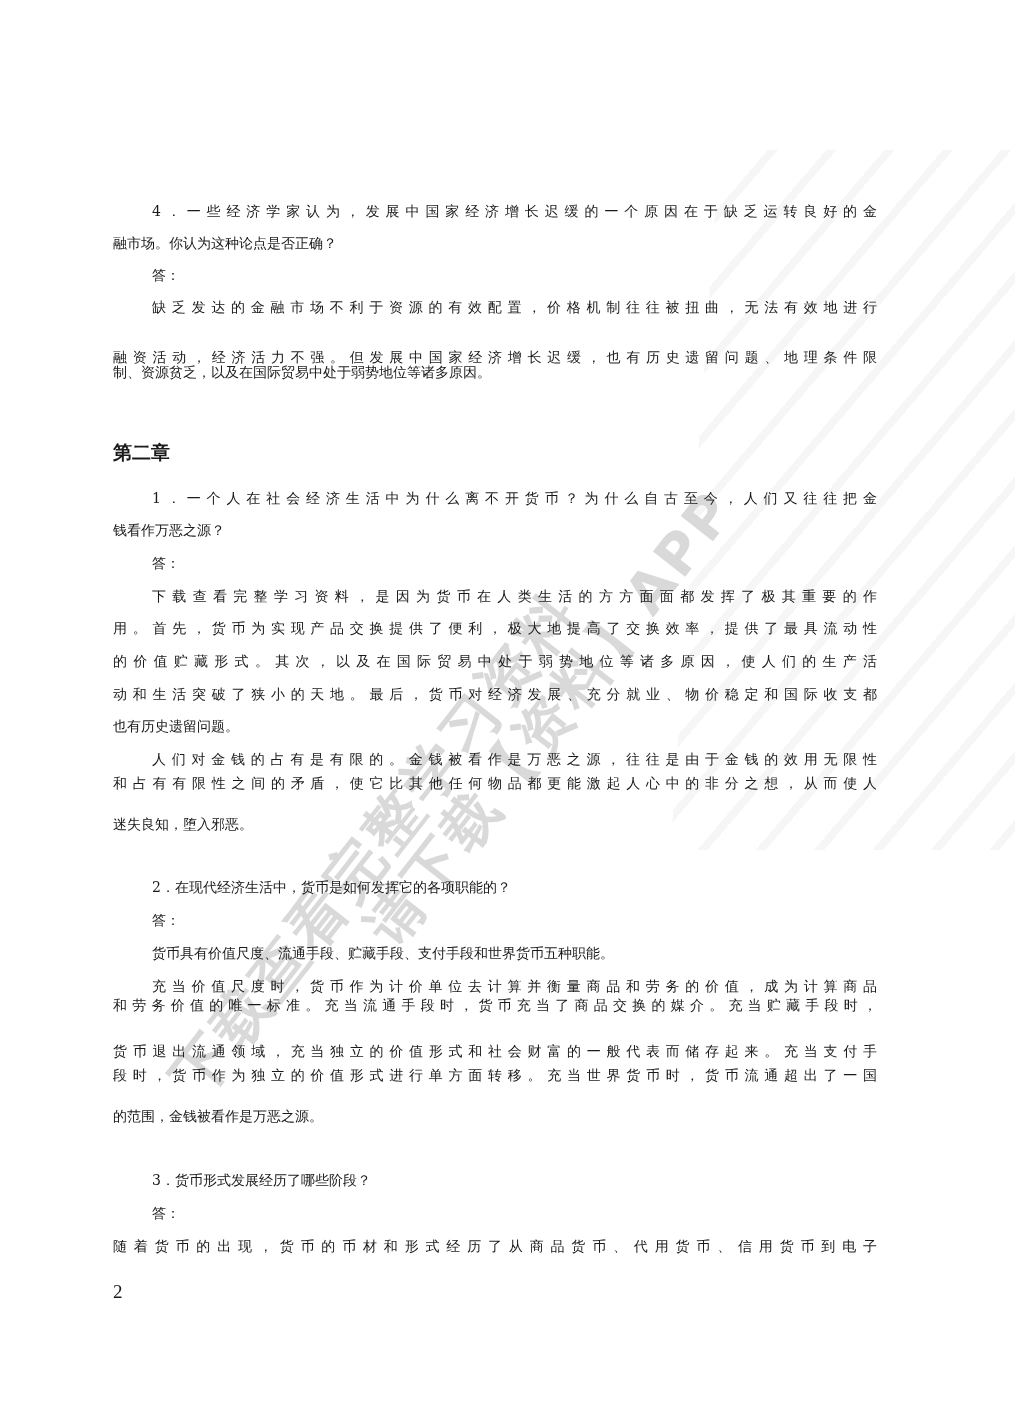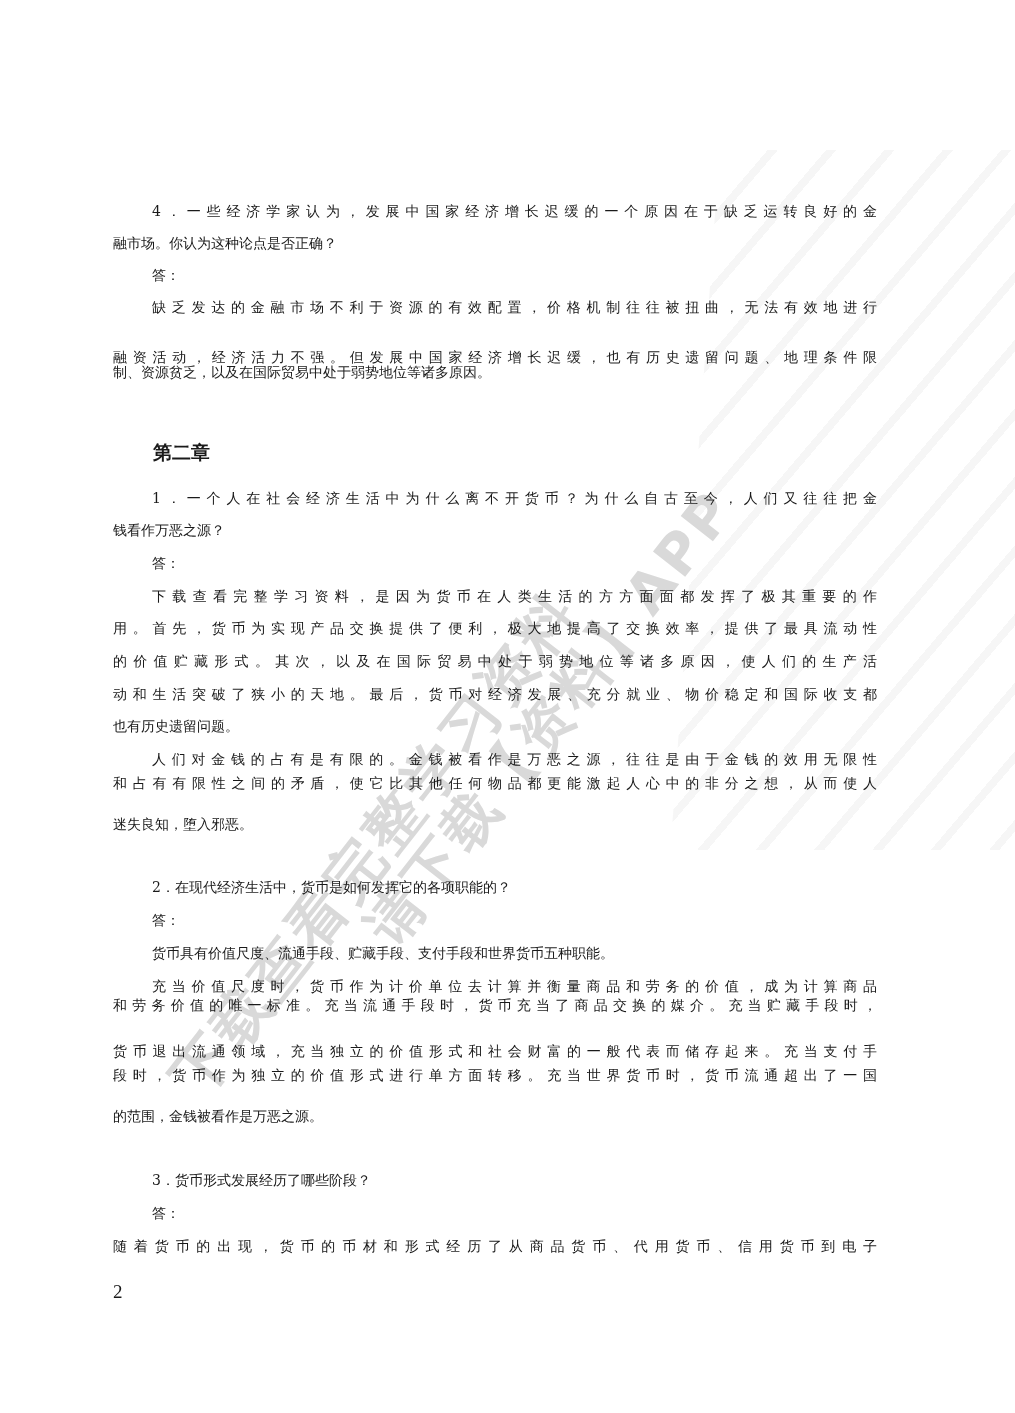--- a/index.html
+++ b/index.html
@@ -12,21 +12,21 @@
   .wm-1 { left: 185px; top: 1050px; font-size: 58px; }
   .wm-2 { left: 380px; top: 900px; font-size: 56px; }
   .wm-stripes { position: absolute; right: -40px; top: 150px; width: 360px; height: 700px;
                 background: repeating-linear-gradient(128deg, rgba(0,0,0,0) 0 38px, rgba(0,0,0,0.035) 38px 46px);
                 transform: skewX(-4deg); }
   .line { position: absolute; left: 113px; width: 764px; height: 30px; line-height: 30px; font-size: 14px;
           white-space: nowrap; text-align: justify; text-align-last: justify; }
   .line.indent { left: 152px; width: 725px; }
   .line.short { text-align-last: left; }
   .heading { position: absolute; left: 113px; font-family: "DejaVu Sans", "Liberation Sans", sans-serif; font-weight: bold;
-             font-size: 19px; line-height: 30px; height: 30px; margin-left: 40px; }
+             font-size: 19px; line-height: 30px; height: 30px; }
   .pagenum { position: absolute; left: 113px; top: 1277px; font-size: 19px; line-height: 30px; font-family: "Liberation Serif", serif; }
 </style>
 </head>
 <body>
 
 <div class="page">
 
   <div class="watermark">
     <div class="wm-stripes"></div>
     <div class="wm-line wm-1">下载查看完整学习资料</div>

